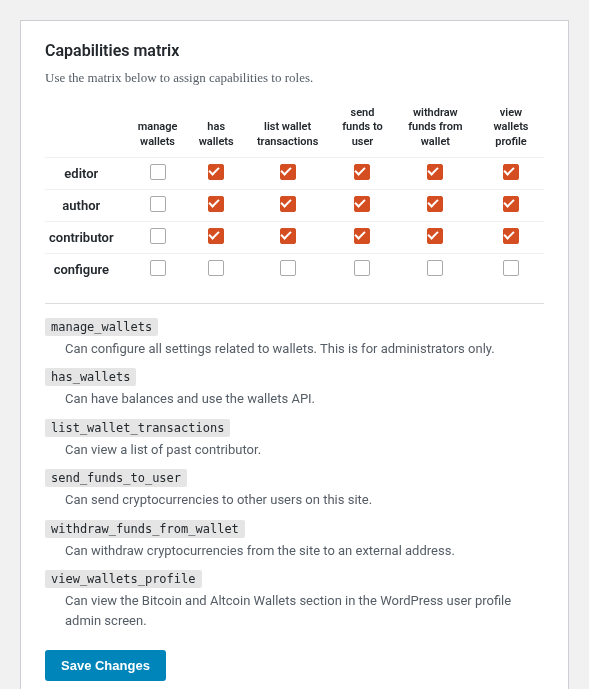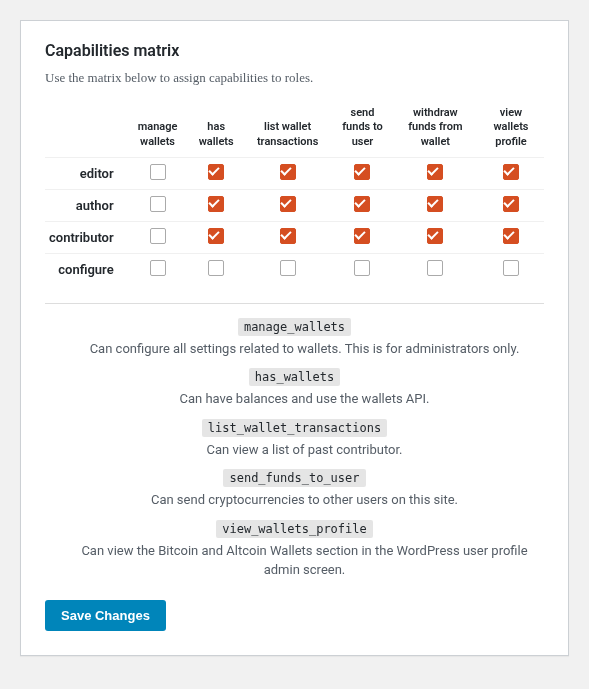--- a/index.html
+++ b/index.html
@@ -50,21 +50,21 @@
       text-align: left;
       width: 80px;
     }
     .matrix-table td {
       text-align: center;
       vertical-align: middle;
       padding: 6px 4px;
       border-top: 1px solid #f0f0f0;
     }
     .matrix-table td.role-name {
-      text-align: right;
+      text-align: center;
       font-size: 13px;
       color: #23282d;
       font-weight: 600;
       padding-right: 12px;
     }
     
     .cb-wrapper {
       display: inline-block;
       width: 16px;
       height: 16px;
@@ -98,21 +98,20 @@
       transform: rotate(45deg);
     }
     
     .desc-section {
       border-top: 1px solid #ddd;
       padding-top: 14px;
       margin-bottom: 20px;
     }
     .desc-block {
       margin-bottom: 10px;
-      text-align: center;
     }
     .desc-code {
       display: inline-block;
       font-family: monospace;
       font-size: 12px;
       background: #e5e5e5;
       color: #23282d;
       padding: 2px 6px;
       border-radius: 2px;
       margin-bottom: 3px;
@@ -196,17 +195,18 @@
         </tr>
       </tbody>
   </table>
 
   <div class="desc-section" id="desc-section">
 
   <div class="desc-block"><span class="desc-code">manage_wallets</span><p class="desc-text">Can configure all settings related to wallets. This is for administrators only.</p></div>
       <div class="desc-block"><span class="desc-code">has_wallets</span><p class="desc-text">Can have balances and use the wallets API.</p></div>
       <div class="desc-block"><span class="desc-code">list_wallet_transactions</span><p class="desc-text">Can view a list of past contributor.</p></div>
       <div class="desc-block"><span class="desc-code">send_funds_to_user</span><p class="desc-text">Can send cryptocurrencies to other users on this site.</p></div>
+      <div class="desc-block"><span class="desc-code">withdraw_funds_from_wallet</span><p class="desc-text">Can withdraw cryptocurrencies from the site to an external address.</p></div>
       <div class="desc-block"><span class="desc-code">view_wallets_profile</span><p class="desc-text">Can view the Bitcoin and Altcoin Wallets section in the WordPress user profile admin screen.</p></div>
     </div>
 
   <button class="save-btn">Save Changes</button>
 </div>
 
 </body></html>

